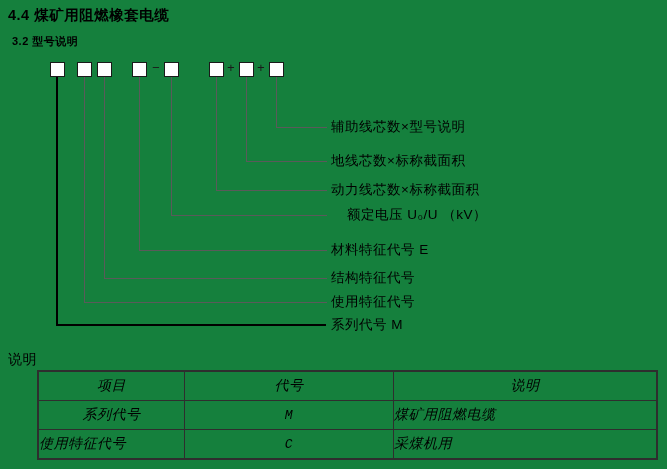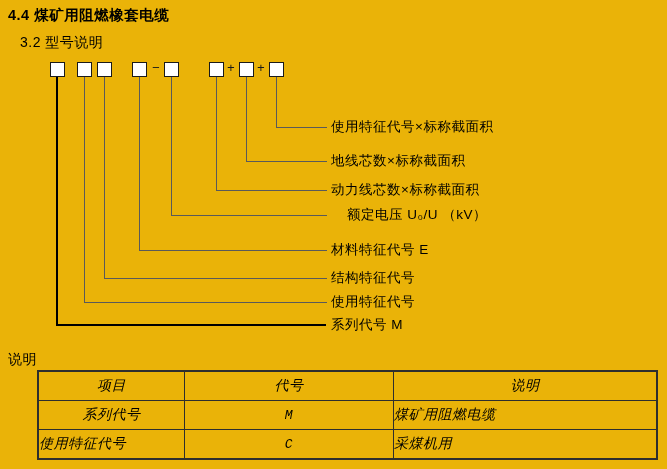--- a/index.html
+++ b/index.html
@@ -9,37 +9,37 @@
     width: 667px;
     height: 469px;
     overflow: hidden;
     font-family: "Liberation Sans", "DejaVu Sans", sans-serif;
     color: #000000;
   }
   .page {
     position: relative;
     width: 667px;
     height: 469px;
-    background: #eab308;
+    background: #15803d;
   }
   .heading {
     position: absolute;
     left: 8px;
     top: 6px;
     font-size: 14.5px;
     font-weight: bold;
     letter-spacing: 0.5px;
     white-space: pre;
   }
   .subheading {
     position: absolute;
-    left: 20px;
+    left: 12px;
     top: 34px;
-    font-size: 14px;
-    font-weight: normal;
+    font-size: 11px;
+    font-weight: bold;
     letter-spacing: 0.5px;
     white-space: pre;
   }
   .diagram {
     position: absolute;
     left: 0;
     top: 0;
     width: 667px;
     height: 350px;
   }
@@ -151,21 +151,21 @@
       <div class="diag-vline" style="left: 215.5px; top: 77px; height: 113.5px;"></div>
       <div class="diag-hline" style="left: 215.5px; top: 189.5px; width: 111px;"></div>
       <div class="diag-label" style="left: 331px; top: 190px;">动力线芯数×标称截面积</div>
       <div class="diag-box" style="left: 238.5px; top: 62px;"></div>
       <div class="diag-vline" style="left: 245.5px; top: 77px; height: 84.5px;"></div>
       <div class="diag-hline" style="left: 245.5px; top: 160.5px; width: 81px;"></div>
       <div class="diag-label" style="left: 331px; top: 161px;">地线芯数×标称截面积</div>
       <div class="diag-box" style="left: 268.5px; top: 62px;"></div>
       <div class="diag-vline" style="left: 275.5px; top: 77px; height: 50.5px;"></div>
       <div class="diag-hline" style="left: 275.5px; top: 126.5px; width: 51px;"></div>
-      <div class="diag-label" style="left: 331px; top: 127px;">使用特征代号×标称截面积</div>
+      <div class="diag-label" style="left: 331px; top: 127px;">辅助线芯数×型号说明</div>
       <div class="diag-sep mono" style="left: 156px;">−</div>
       <div class="diag-sep mono" style="left: 231px;">+</div>
       <div class="diag-sep mono" style="left: 261px;">+</div>
     </div>
 
   <div class="table-caption">说明</div>
 
   <table class="spec-table">
     <thead>
       <tr>

